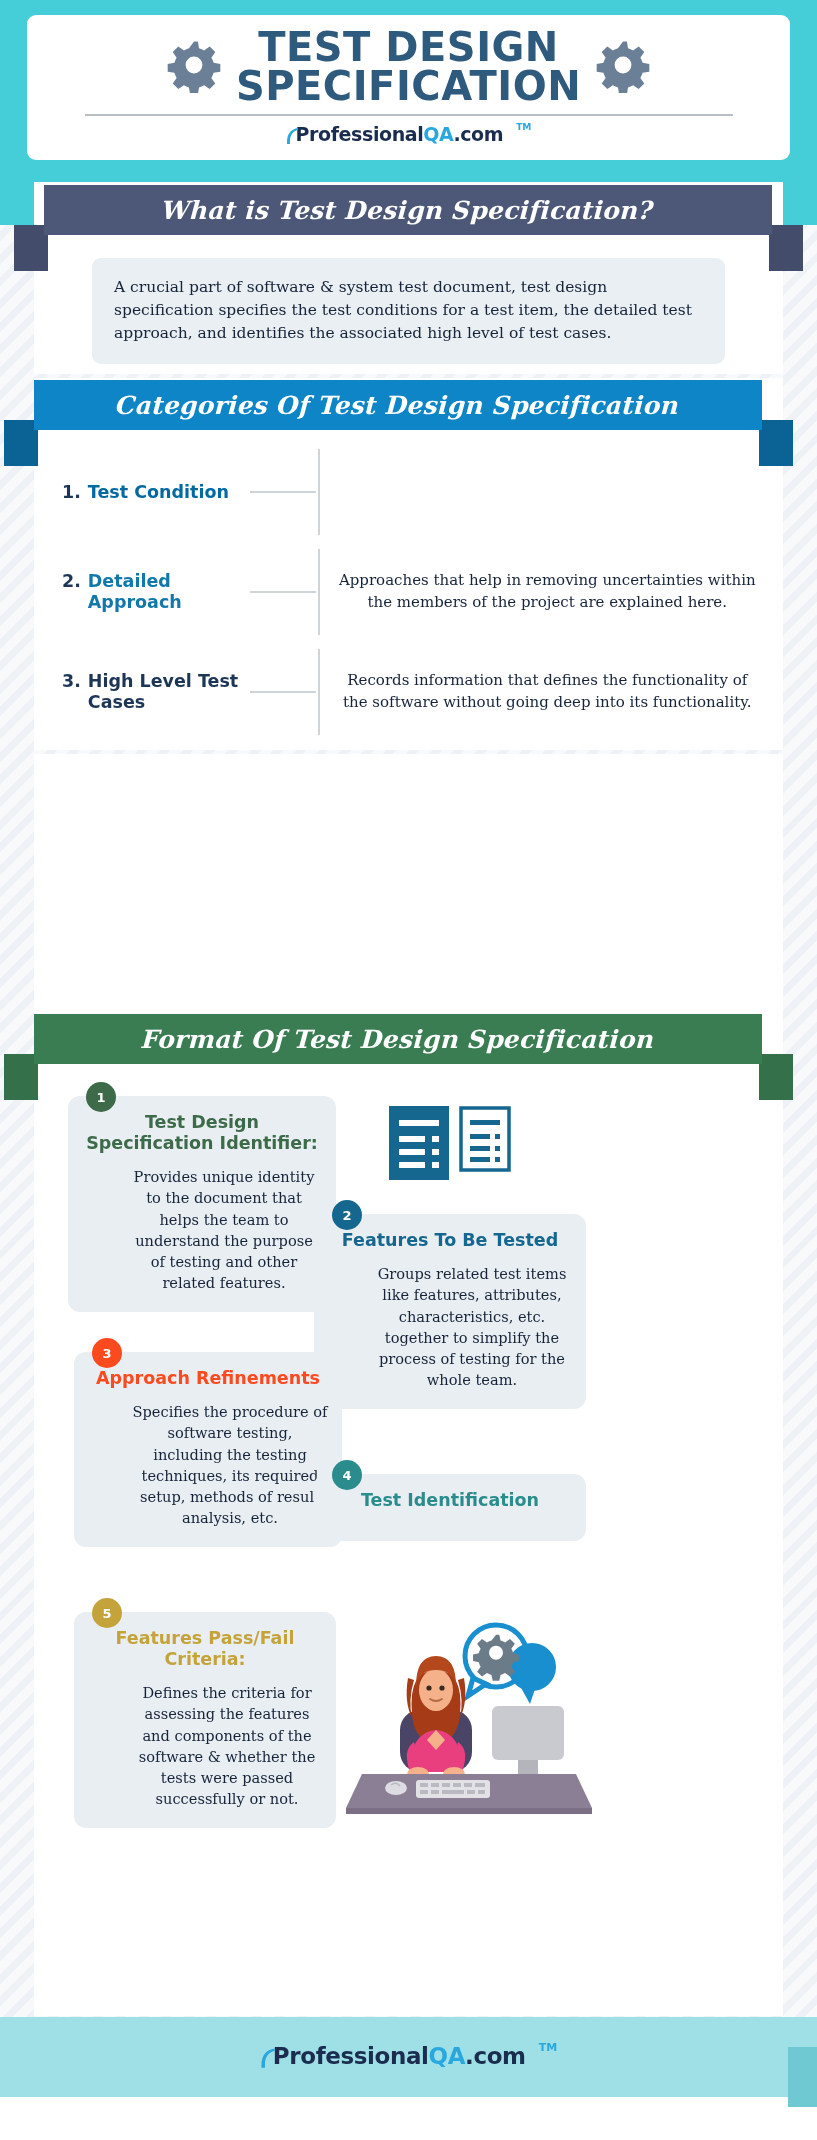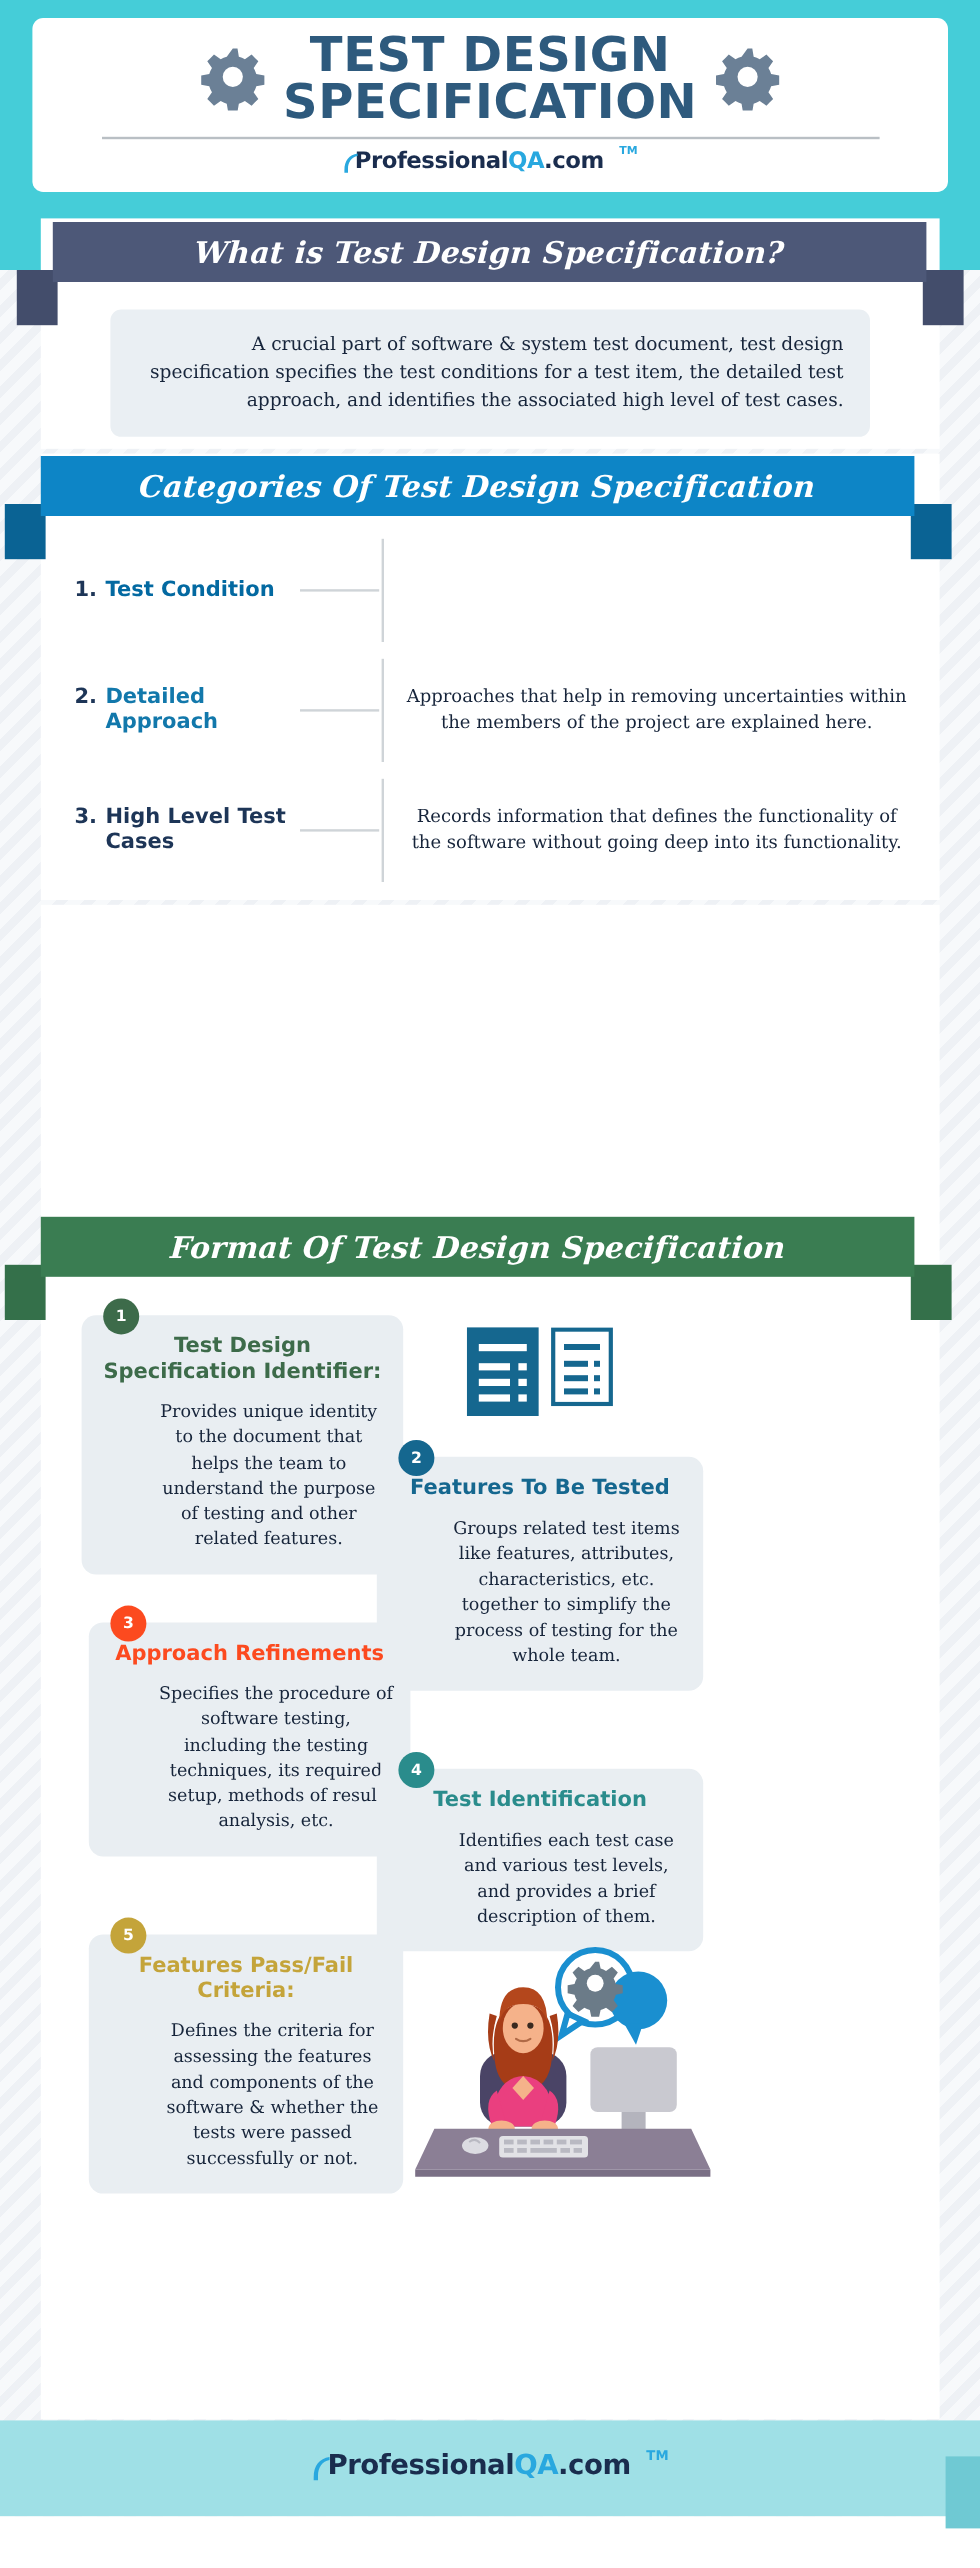--- a/index.html
+++ b/index.html
@@ -137,21 +137,21 @@
     width: 633px;
     background: #eaeff3;
     border-radius: 9px;
     padding: 18px 22px 20px;
   }
   .quote-text {
     font-family: "DejaVu Serif", serif;
     font-size: 15.5px;
     line-height: 1.47;
     color: #16243a;
-    text-align: right;
+    text-align: left;
   }
 
   
   .cat-panel { left: 34px; top: 378px; width: 749px; height: 372px; }
   .cat-ribbon { left: 34px; top: 380px; width: 728px; height: 50px; background: #0d85c6; }
   .tail-blue { background: #0a6394; }
 
   .cat-list {
     position: absolute;
     left: 34px; top: 442px;
@@ -443,21 +443,20 @@
 
   <div class="card card-3">
     <div class="badge" style="background:#fc4a1f">3</div>
     <div class="card-title" style="color:#fc4a1f">Approach Refinements</div>
     <div class="card-text">Specifies the procedure of software testing, including the testing techniques, its required setup, methods of result analysis, etc.</div>
   </div>
 
   <div class="card card-4">
     <div class="badge" style="background:#2a8c8c">4</div>
     <div class="card-title" style="color:#2a8c8c">Test Identification</div>
-    <div class="card-text">Identifies each test case and various test levels, and provides a brief description of them.</div>
   </div>
 
   <div class="card card-5">
     <div class="badge" style="background:#c4a43a">5</div>
     <div class="card-title" style="color:#c4a43a">Features Pass/Fail Criteria:</div>
     <div class="card-text">Defines the criteria for assessing the features and components of the software &amp; whether the tests were passed successfully or not.</div>
   </div>
 
   <div class="illus">
     <svg width="250" height="200" viewBox="0 0 250 200">

